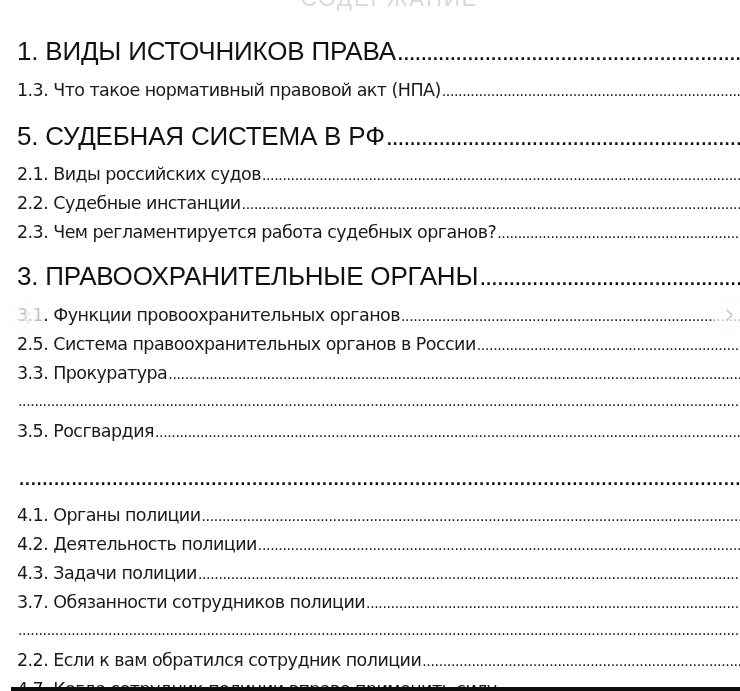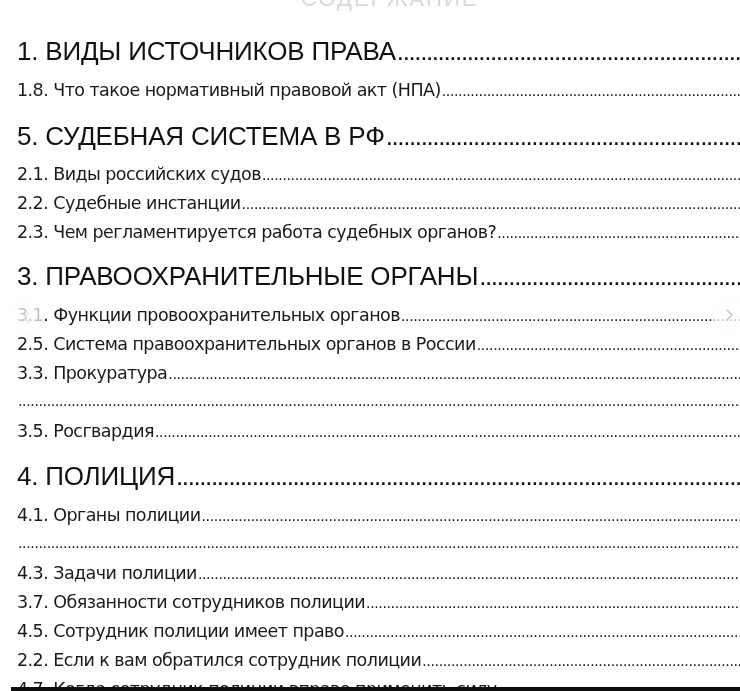--- a/index.html
+++ b/index.html
@@ -109,21 +109,21 @@
 
 <div class="page">
 
   <div class="top-cut">СОДЕРЖАНИЕ</div>
 
   <div class="row heading" style="top:36px">
     <span class="label">1. ВИДЫ ИСТОЧНИКОВ ПРАВА</span>
     <span class="leader"></span>
   </div>
   <div class="row item" style="top:80px">
-    <span class="label">1.8. Что такое нормативный правовой акт (НПА) </span>
+    <span class="label">1.3. Что такое нормативный правовой акт (НПА) </span>
     <span class="leader"></span>
   </div>
 
   <div class="row heading" style="top:121px">
     <span class="label">5. СУДЕБНАЯ СИСТЕМА В РФ</span>
     <span class="leader"></span>
   </div>
   <div class="row item" style="top:164px">
     <span class="label">2.1. Виды российских судов</span>
     <span class="leader"></span>
@@ -155,40 +155,39 @@
   </div>
   <div class="row item" style="top:392px">
     <span class="leader"></span>
   </div>
   <div class="row item" style="top:421px">
     <span class="label">3.5. Росгвардия </span>
     <span class="leader"></span>
   </div>
 
   <div class="row heading" style="top:461px">
-    <span class="label">4. ПОЛИЦИЯ </span>
     <span class="leader"></span>
   </div>
   <div class="row item" style="top:505px">
     <span class="label">4.1. Органы полиции </span>
     <span class="leader"></span>
   </div>
   <div class="row item" style="top:534px">
+    <span class="label">4.2. Деятельность полиции</span>
     <span class="leader"></span>
   </div>
   <div class="row item" style="top:563px">
     <span class="label">4.3. Задачи полиции</span>
     <span class="leader"></span>
   </div>
   <div class="row item" style="top:592px">
     <span class="label">3.7. Обязанности сотрудников полиции </span>
     <span class="leader"></span>
   </div>
   <div class="row item" style="top:621px">
-    <span class="label">4.5. Сотрудник полиции имеет право</span>
     <span class="leader"></span>
   </div>
   <div class="row item" style="top:650px">
     <span class="label">2.2. Если к вам обратился сотрудник полиции </span>
     <span class="leader"></span>
   </div>
   <div class="row item" style="top:679px">
     <span class="label">4.7. Когда сотрудник полиции вправе применить силу</span>
     <span class="leader"></span>
   </div>

